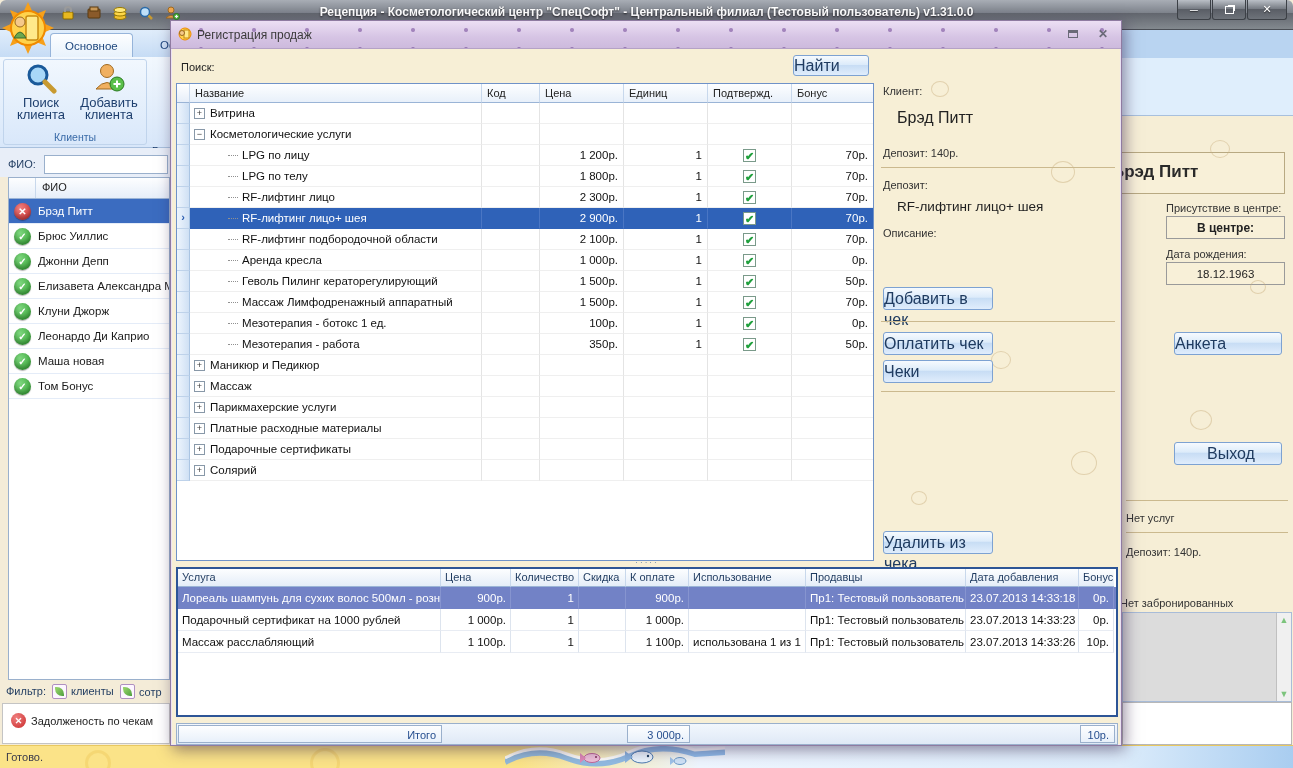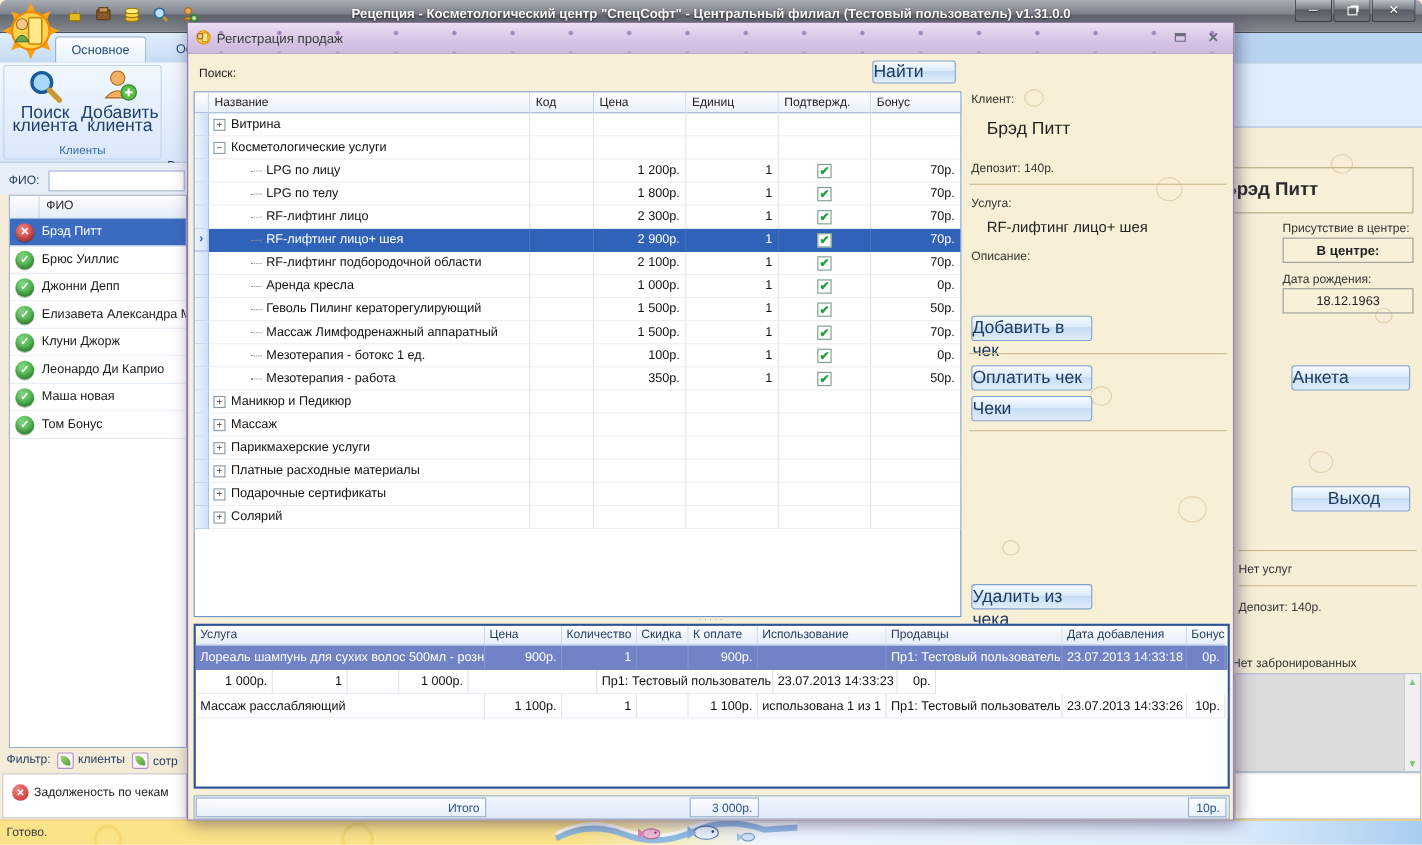--- a/index.html
+++ b/index.html
@@ -26,21 +26,21 @@
 
 
 .left-bg { position:absolute; left:0; top:30px; width:170px; height:715px; background:#f4ecd8; z-index:1; }
 .tabstrip { position:absolute; left:0; top:30px; width:170px; height:27px; background:linear-gradient(#e0edfb,#c6dcf5); z-index:2; }
 .tab { position:absolute; top:33px; height:24px; padding:0 14px; line-height:24px; font-size:11.5px; color:#1e477e; z-index:2; }
 .tab.active { left:50px; background:linear-gradient(#fdfeff,#e8f2fc); border:1px solid #96b4da; border-bottom:none;
   border-radius:4px 4px 0 0; }
 .tab.partial { left:146px; }
 .ribbon { position:absolute; left:0; top:57px; width:170px; height:91px; background:linear-gradient(#f2f8fe,#d8e7fa); border-bottom:1px solid #a8c0dd; z-index:2; }
 .rgroup { position:absolute; left:3px; top:2px; width:144px; height:86px; border:1px solid #c0d4ec; border-radius:3px; }
-.rbtn { position:absolute; top:3px; width:66px; height:72px; display:flex; flex-direction:column; align-items:center; font-size:16px; color:#1e3f6e; text-align:center; line-height:12px; }
+.rbtn { position:absolute; top:3px; width:66px; height:72px; display:flex; flex-direction:column; align-items:center; font-size:13px; color:#1e3f6e; text-align:center; line-height:12px; }
 .rbtn svg { margin:2px 0 3px; }
 .rgroup-label { position:absolute; left:3px; top:74px; width:144px; text-align:center; font-size:10.5px; color:#3a6ba8; }
 .rpartial { position:absolute; left:152px; font-size:10.5px; color:#1e3f6e; white-space:nowrap; }
 
 .fio-strip { position:absolute; left:0; top:148px; width:170px; height:29px; background:#e8eef8; z-index:2; }
 .fio-label { position:absolute; left:8px; top:158px; font-size:11px; color:#1e3a5f; z-index:2; }
 .fio-input { position:absolute; left:44px; top:155px; width:124px; height:19px; border:1px solid #9ab0cc; background:#fff; z-index:2; font-size:11px; padding:0 3px; }
 
 .client-table { position:absolute; left:8px; top:177px; width:162px; height:503px; background:#fff; border:1px solid #9ab0cc; z-index:2; overflow:hidden; }
 .c-head { display:flex; height:21px; background:linear-gradient(#fdfeff,#e6eef9); border-bottom:1px solid #9ab4d6; font-size:11px; color:#222; }
@@ -649,21 +649,21 @@
             <span class="t-c w-conf ctr"></span>
             <span class="t-c w-bonus num"></span>
           </div>
         </div>
     </div>
 
     <span class="ilabel" style="left:712px; top:64px;">Клиент:</span>
     <span class="iname">Брэд Питт</span>
     <span class="ilabel" style="left:712px; top:126px;">Депозит: 140р.</span>
     <div class="ihr" style="top:146px;"></div>
-    <span class="ilabel" style="left:712px; top:158px;">Услуга:</span>
+    <span class="ilabel" style="left:712px; top:158px;">Депозит:</span>
     <span class="iservice">RF-лифтинг лицо+ шея</span>
     <span class="ilabel" style="left:712px; top:206px;">Описание:</span>
     <div class="dbtn" style="left:712px; top:266px; width:110px; height:23px; line-height:21px;">Добавить в чек</div>
     <div class="ihr" style="top:300px;"></div>
     <div class="dbtn" style="left:712px; top:311px; width:110px; height:23px; line-height:21px;">Оплатить чек</div>
     <div class="dbtn" style="left:712px; top:339px; width:110px; height:23px; line-height:21px;">Чеки</div>
     <div class="ihr" style="top:370px;"></div>
     <div class="dbtn" style="left:712px; top:510px; width:110px; height:23px; line-height:21px;">Удалить из чека</div>
 
     <div class="splitter">·····</div>
@@ -686,20 +686,21 @@
             <span class="k-c kw-price num">900р.</span>
             <span class="k-c kw-qty num">1</span>
             <span class="k-c kw-disc"></span>
             <span class="k-c kw-topay num">900р.</span>
             <span class="k-c kw-usage"></span>
             <span class="k-c kw-sellers">Пр1: Тестовый пользователь</span>
             <span class="k-c kw-added">23.07.2013 14:33:18</span>
             <span class="k-c kw-bonus num">0р.</span>
           </div>
           <div class="k-row">
+            <span class="k-c kw-service">Подарочный сертификат на 1000 рублей</span>
             <span class="k-c kw-price num">1 000р.</span>
             <span class="k-c kw-qty num">1</span>
             <span class="k-c kw-disc"></span>
             <span class="k-c kw-topay num">1 000р.</span>
             <span class="k-c kw-usage"></span>
             <span class="k-c kw-sellers">Пр1: Тестовый пользователь</span>
             <span class="k-c kw-added">23.07.2013 14:33:23</span>
             <span class="k-c kw-bonus num">0р.</span>
           </div>
           <div class="k-row">

